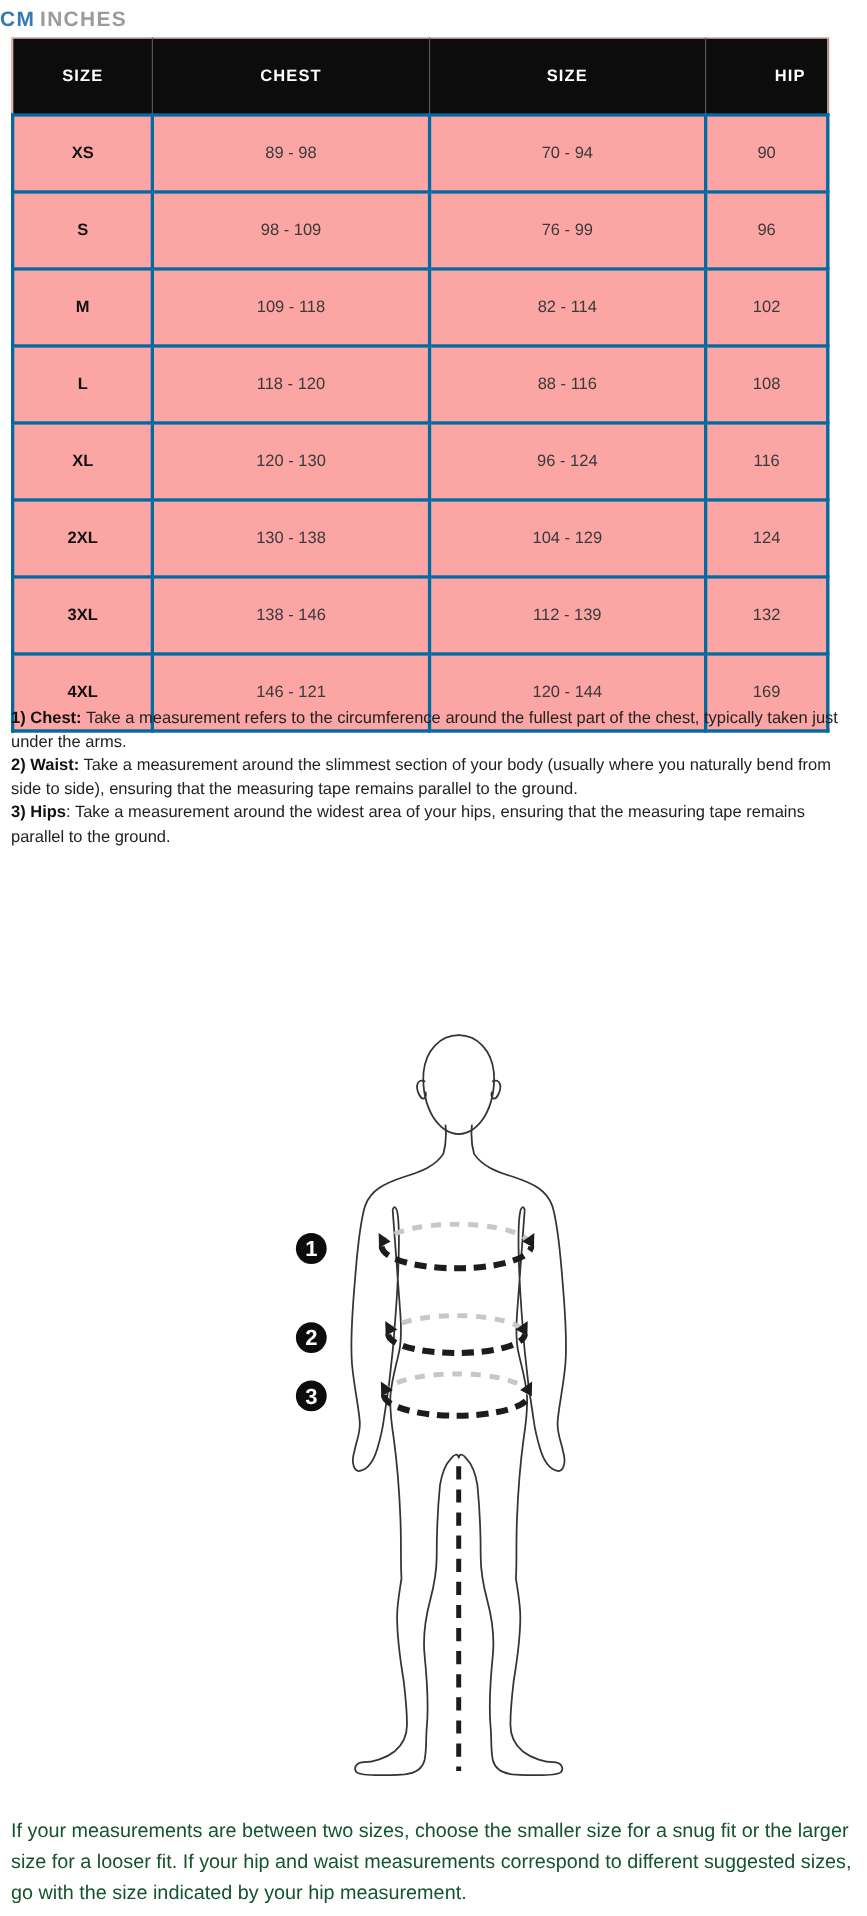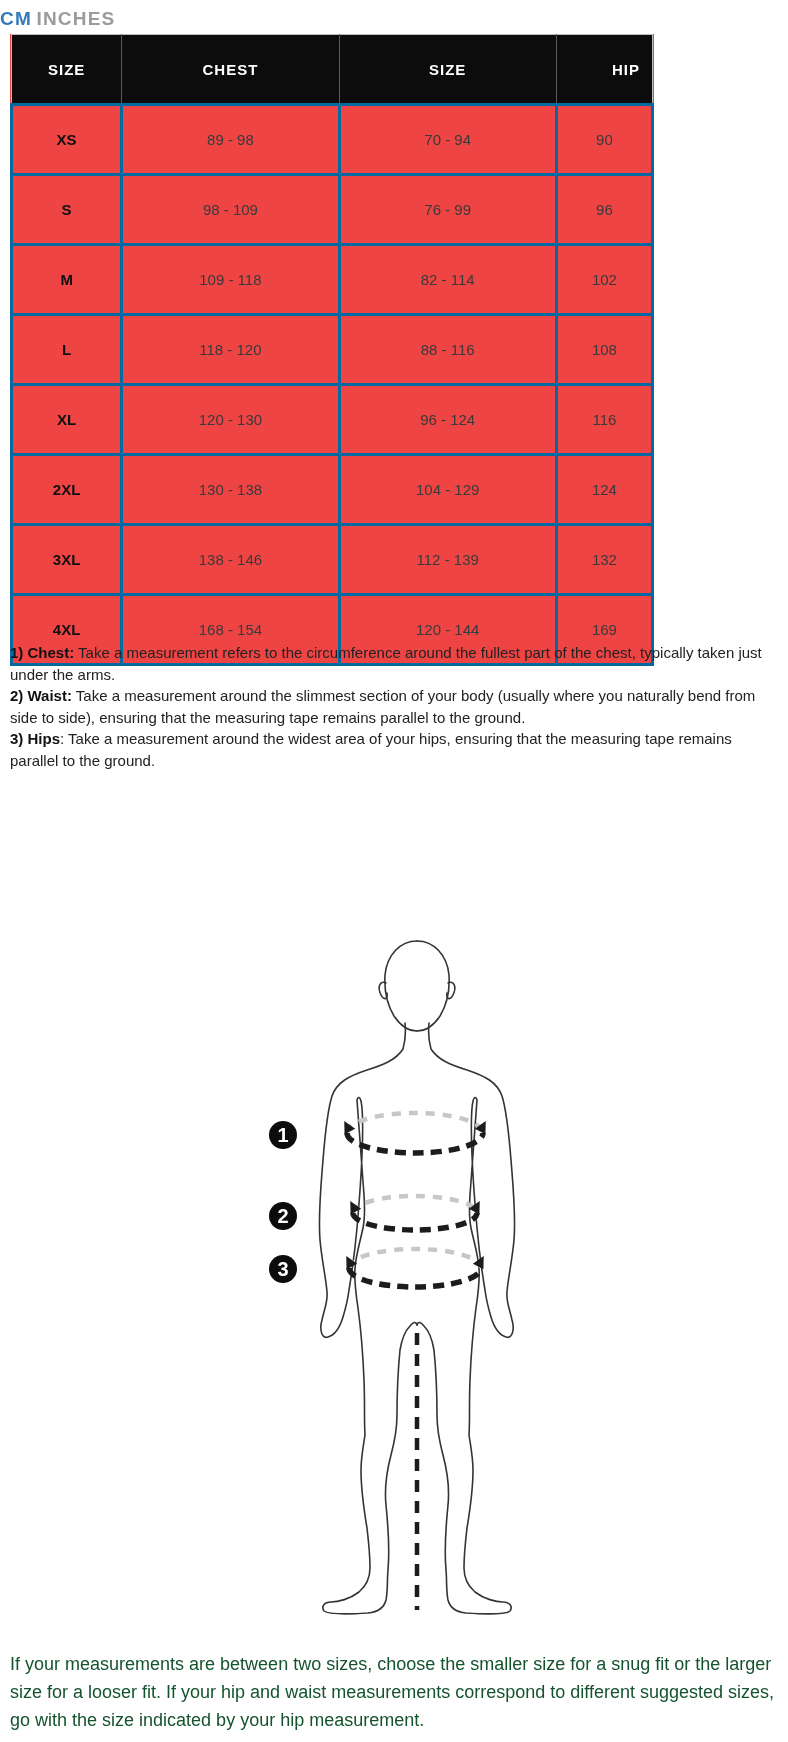--- a/index.html
+++ b/index.html
@@ -8,22 +8,22 @@
 
   
   .unit-toggle{position:absolute;top:8px;left:0;width:788px;height:22px;
 derive       display:flex;align-items:center;justify-content:center;gap:11px;}
   .unit{font-size:19px;font-weight:bold;letter-spacing:1.2px;cursor:pointer;}
   .unit.active{color:#337ab7;}
   .unit.inactive{color:#9b9b9b;}
   .unit-divider{width:1px;height:15px;background:#d0d0d0;}
 
   
-  .size-table{position:absolute;top:34px;left:10px;width:644px;height:591px;
-              border-collapse:collapse;table-layout:fixed;background:#ef4444;
+  .size-table{position:absolute;top:34px;left:10px;width:744px;height:591px;
+              border-collapse:collapse;table-layout:fixed;background:#fca5a5;
               border:1px solid #bdbdbd;border-bottom:2px solid #4e4e4e;}
   .size-table thead th{background:#0c0c0c;color:#fff;font-size:15px;font-weight:bold;
               letter-spacing:1px;height:66px;border-right:1px solid #5a5a5a;text-align:center;}
   .size-table thead th:last-child{border-right:none;padding-left:44px;}
   .size-table tbody td{border:3px solid #0369a1;text-align:center;font-size:15px;
               color:#3a3a3a;height:65px;}
   .size-table tbody td.size-col{font-weight:bold;color:#111;}
 
   
   .notes{position:absolute;top:642px;left:10px;width:770px;font-size:15px;
@@ -101,21 +101,21 @@
           <td>124</td>
         </tr>
         <tr>
           <td class="size-col">3XL</td>
           <td>138 - 146</td>
           <td>112 - 139</td>
           <td>132</td>
         </tr>
         <tr>
           <td class="size-col">4XL</td>
-          <td>168 - 154</td>
+          <td>146 - 121</td>
           <td>120 - 144</td>
           <td>169</td>
         </tr>
       </tbody>
   </table>
 
   <div class="notes">
       <div class="note-line"><b>1) Chest:</b><span> Take a measurement refers to the circumference around the fullest part of the chest, typically taken just under the arms.</span></div>
       <div class="note-line"><b>2) Waist:</b><span> Take a measurement around the slimmest section of your body (usually where you naturally bend from side to side), ensuring that the measuring tape remains parallel to the ground.</span></div>
       <div class="note-line"><b>3) Hips</b><span>: Take a measurement around the widest area of your hips, ensuring that the measuring tape remains parallel to the ground.</span></div>

